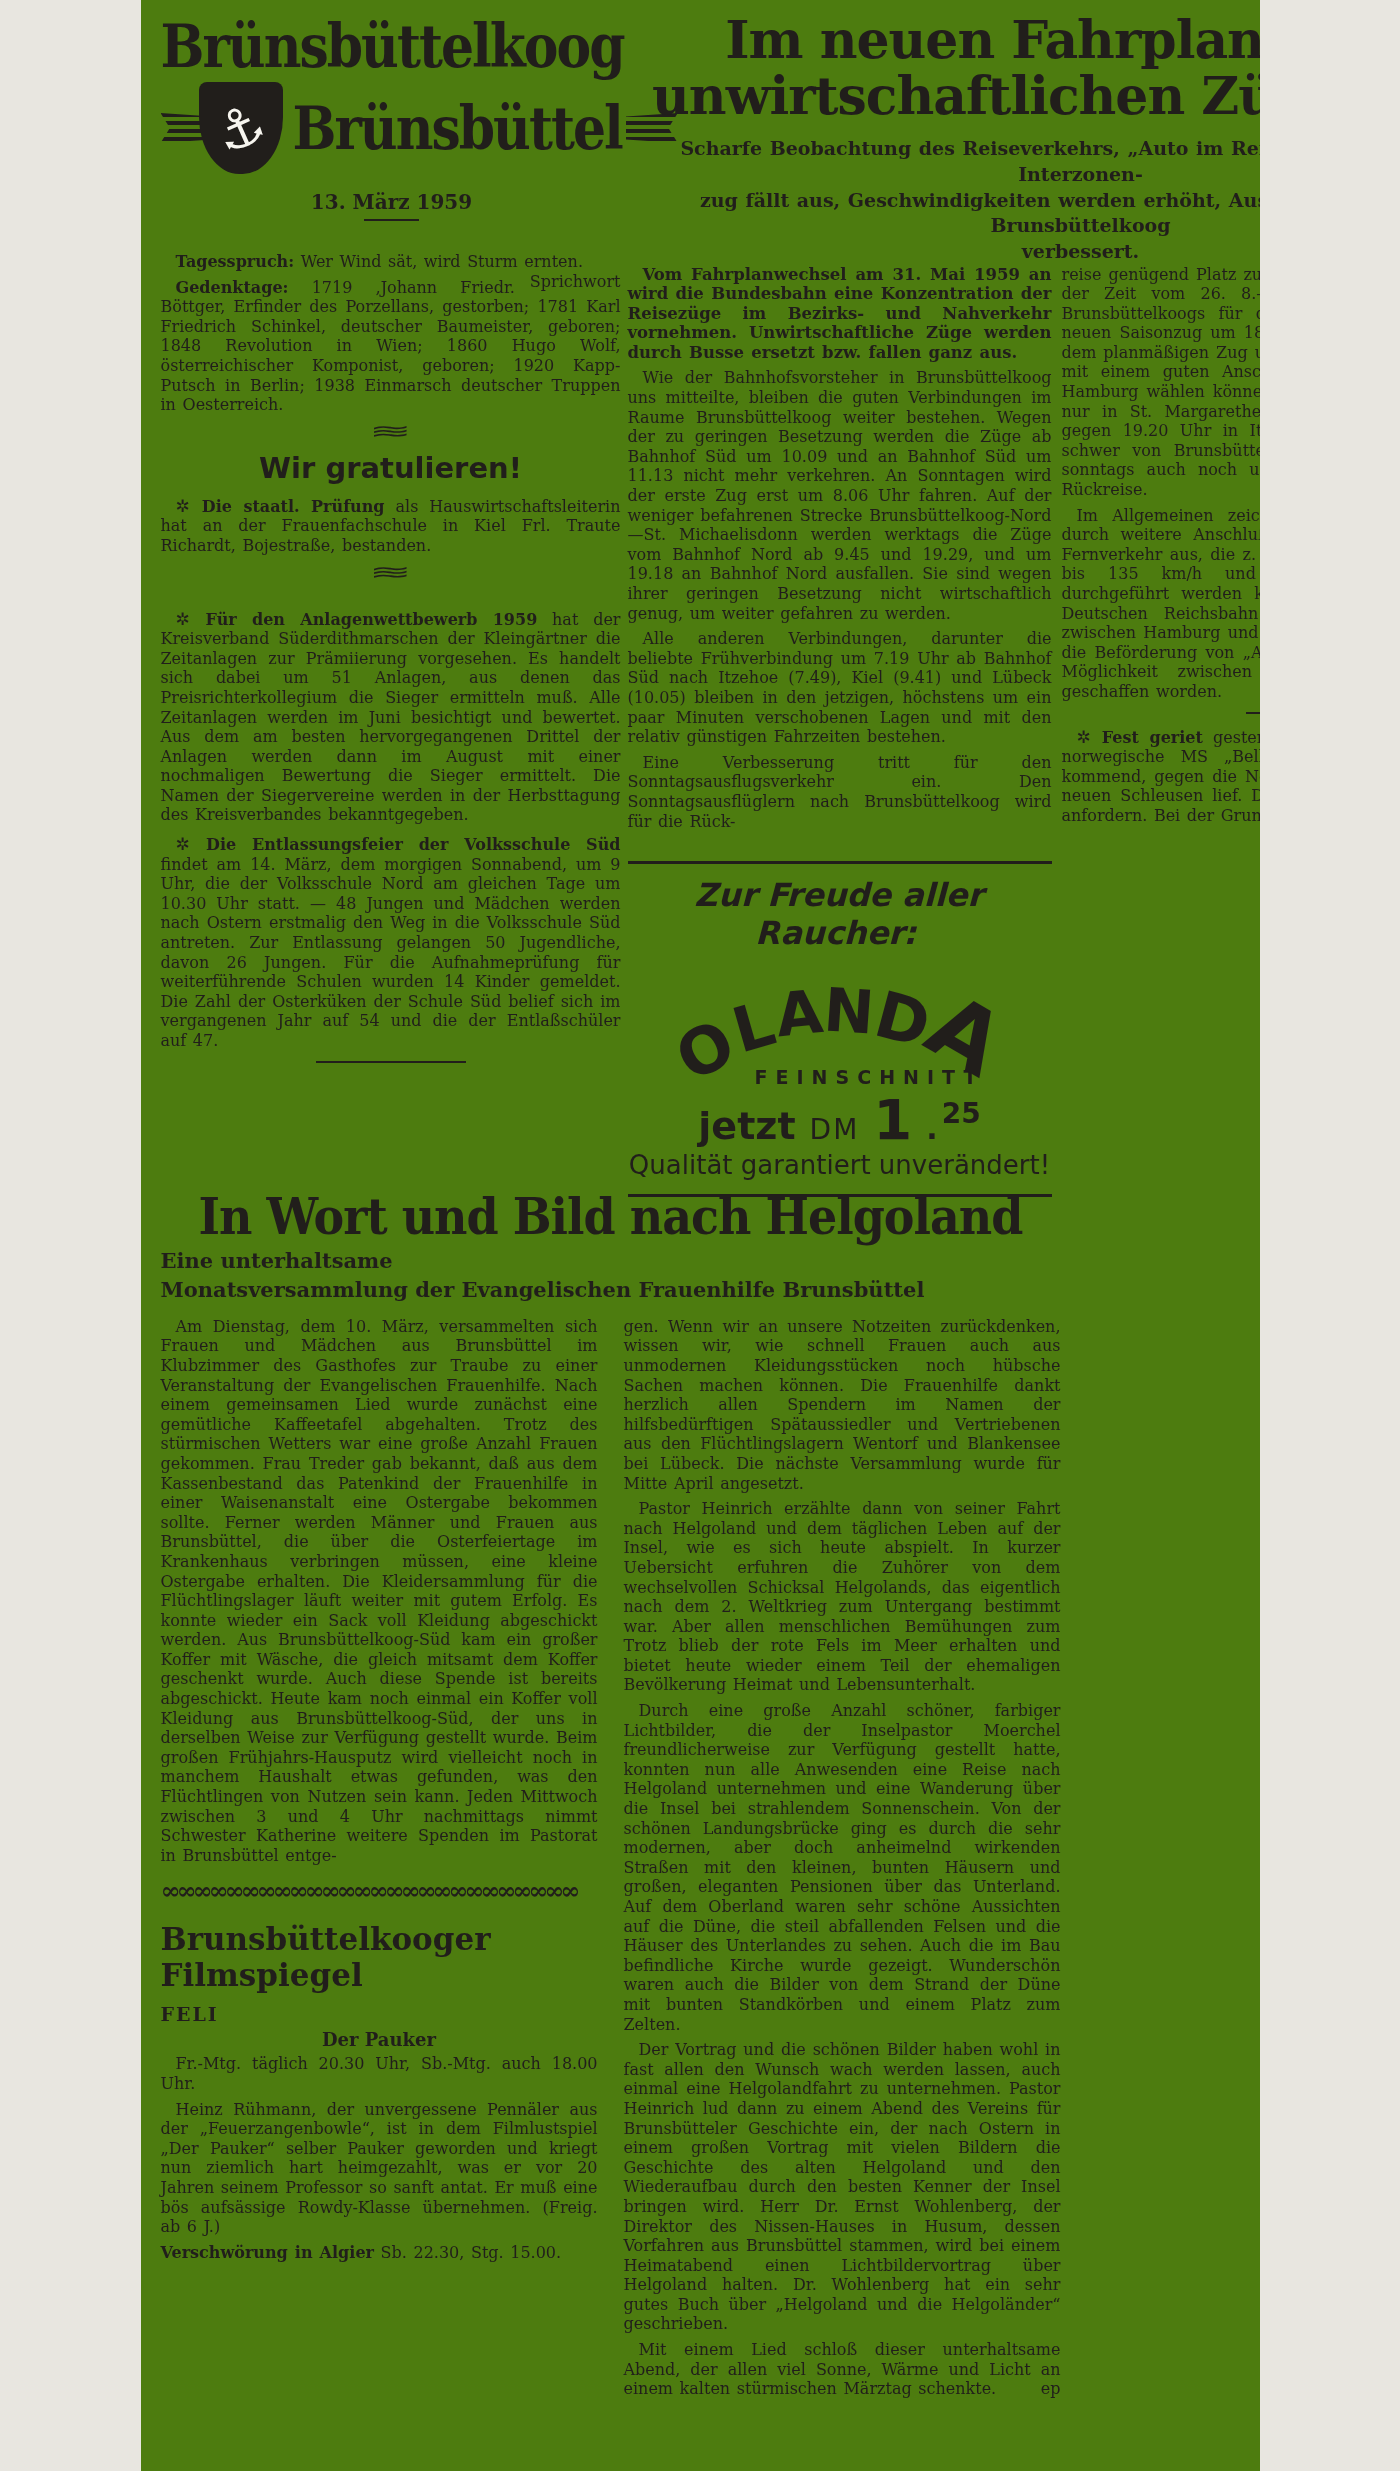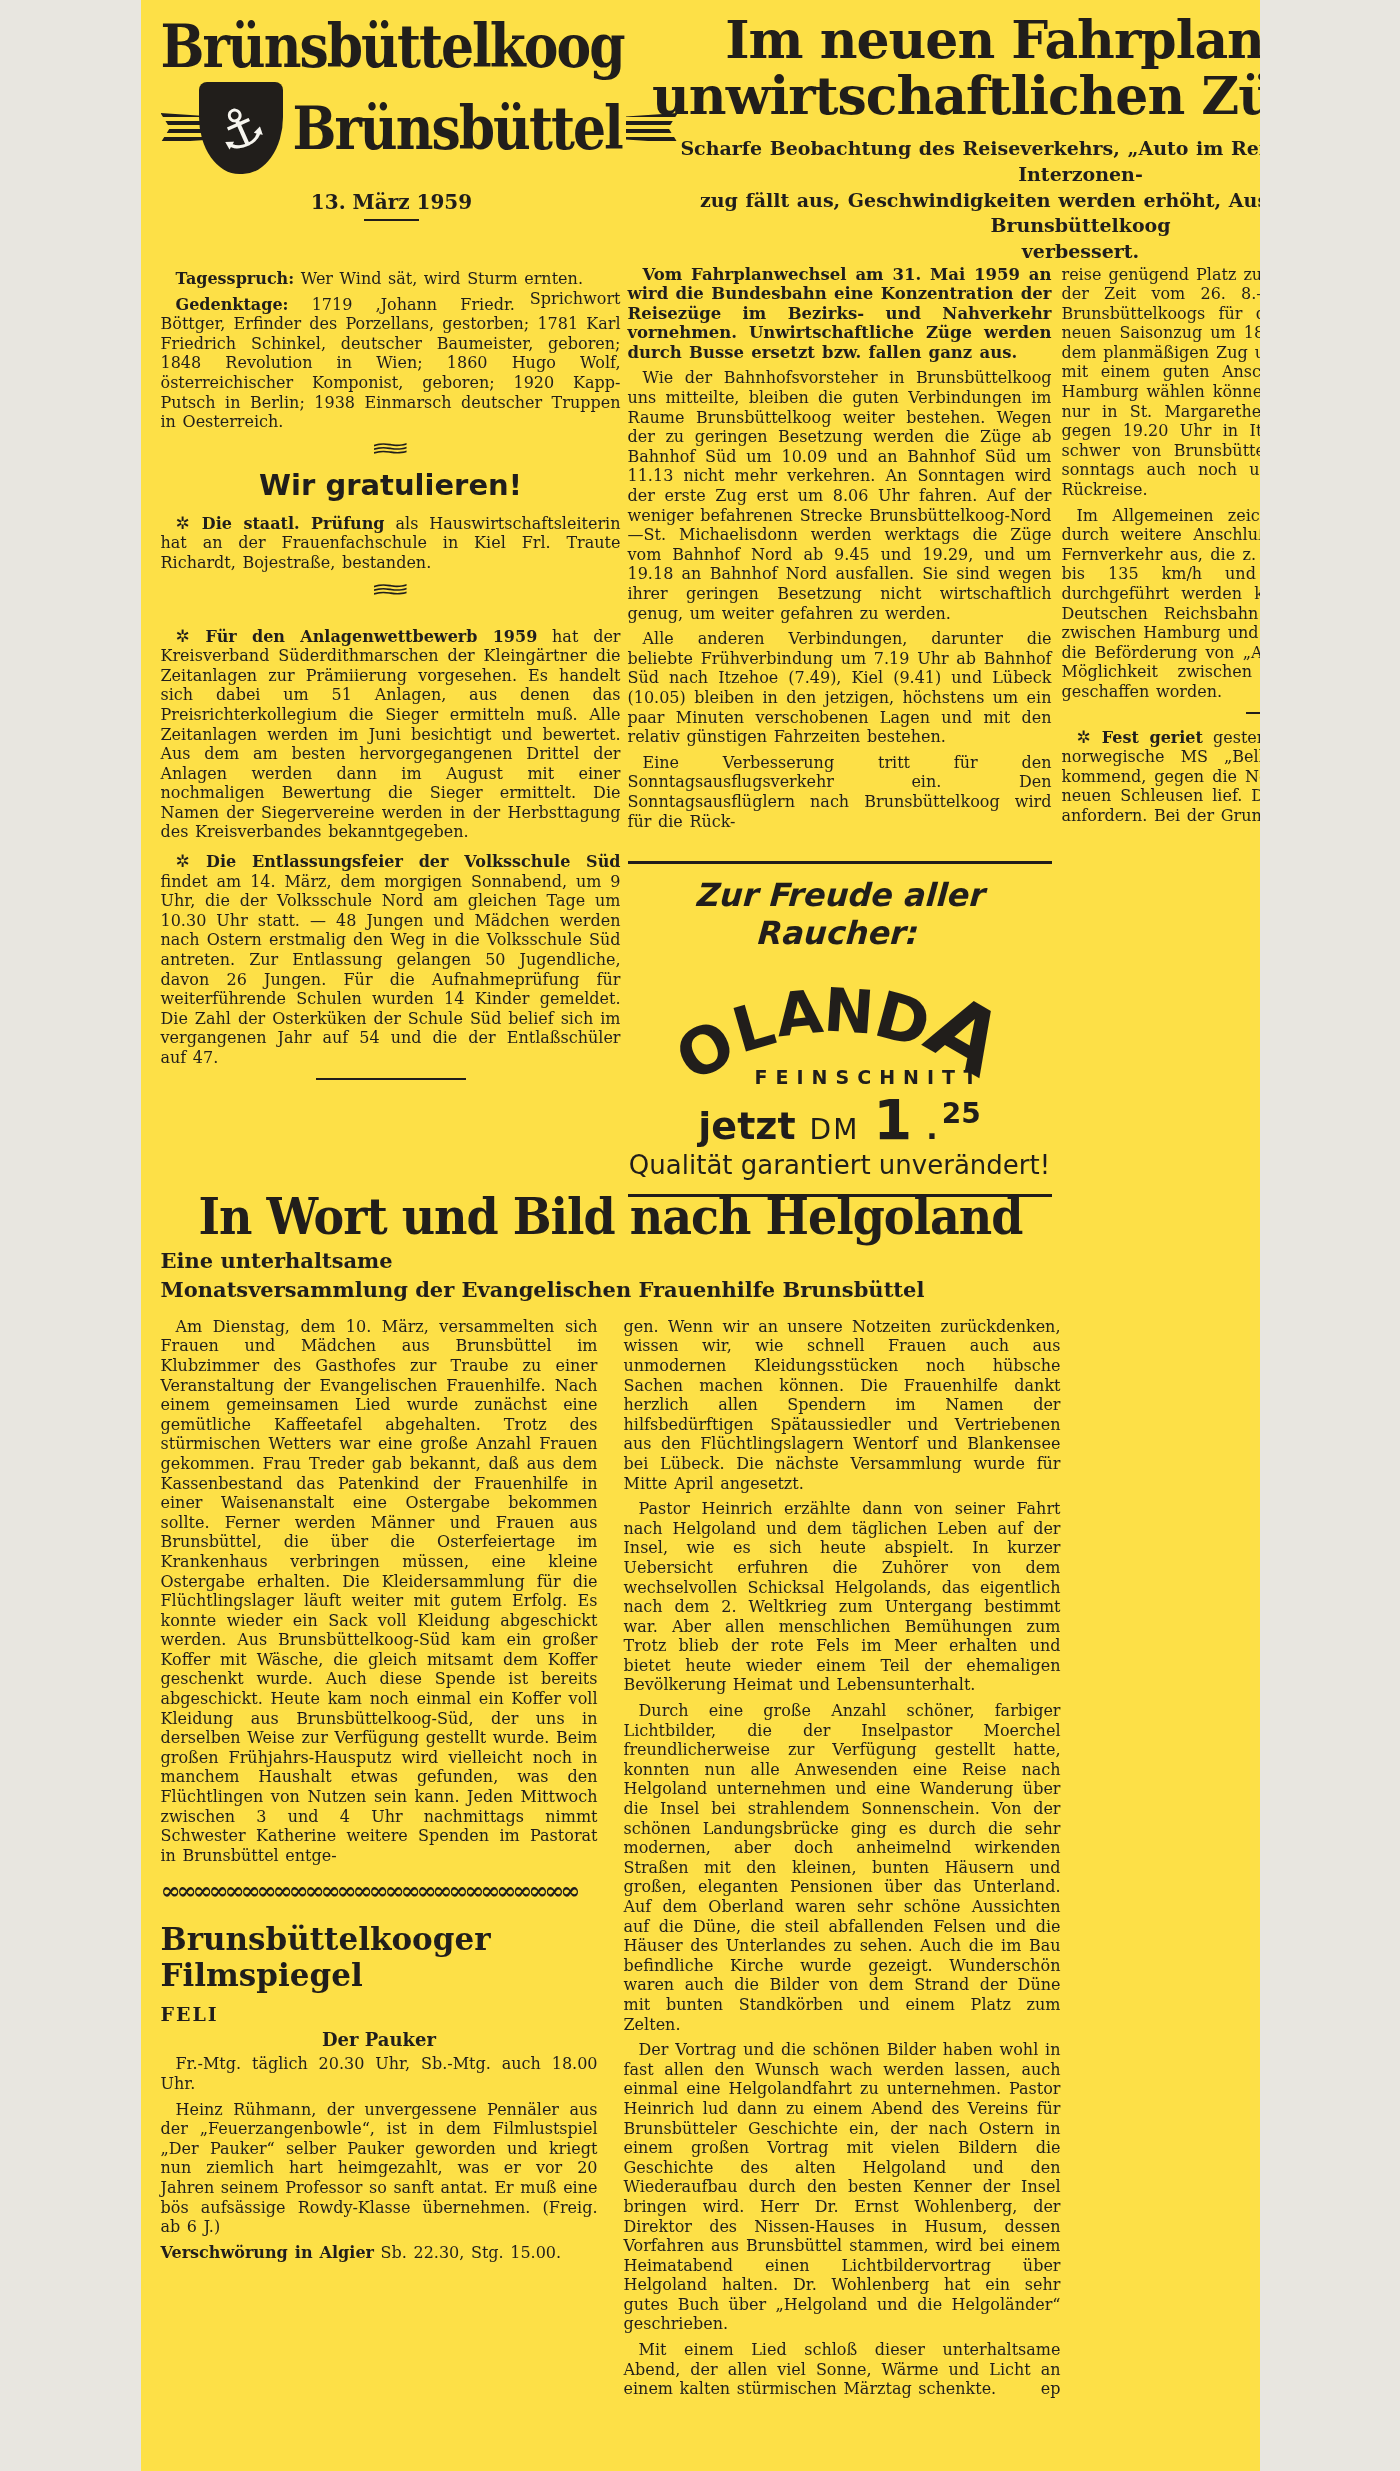--- a/index.html
+++ b/index.html
@@ -1,18 +1,18 @@
 <!DOCTYPE html>
 <html lang="de"><head>
 <meta charset="utf-8">
 <style>
   html,body{margin:0;padding:0;background:#e8e6e0;}
   .page{
     position:relative;width:1119px;height:2471px;margin:0 auto;
-    background:#fde047;color:#211e1b;
+    background:#4d7c0f;color:#211e1b;
     font-family:"DejaVu Serif", serif;
     overflow:hidden;
   }
   
   .body{font-size:16px;line-height:19.6px;text-align:justify;margin:0 0 6px 0;word-spacing:1.5px;}
   .ind{text-indent:15px;}
   .fr{float:right;}
   b{font-weight:bold;}
   .star{font-size:17px;letter-spacing:1px;}
   .rule{border:0;border-top:2px solid #211e1b;margin:10px auto;}
@@ -41,21 +41,21 @@
     display:flex;align-items:center;justify-content:center;z-index:2;
   }
   .shield .glyph{color:#f7f5ef;font-size:54px;transform:rotate(-24deg);font-family:"DejaVu Sans",sans-serif;}
   .mast-title2{
     font-size:52px;font-weight:bold;letter-spacing:-2px;line-height:1;margin:0 0 0 10px;
     transform:scaleY(1.15);
   }
   .mast-date{font-size:20px;font-weight:bold;text-align:center;margin:16px 0 0 0;}
 
   
-  .left-news{position:absolute;left:20px;top:269px;width:460px;}
+  .left-news{position:absolute;left:20px;top:252px;width:460px;}
   .grat-head{
     font-family:"DejaVu Sans",sans-serif;font-weight:bold;font-size:29px;
     text-align:center;margin:10px 0 12px 0;letter-spacing:0;
   }
 
   
   .top-article{position:absolute;left:487px;top:12px;width:906px;}
   .top-headline{
     font-size:52px;font-weight:bold;text-align:center;line-height:1.08;
     letter-spacing:-1px;margin:0 0 12px 0;white-space:pre-line;

